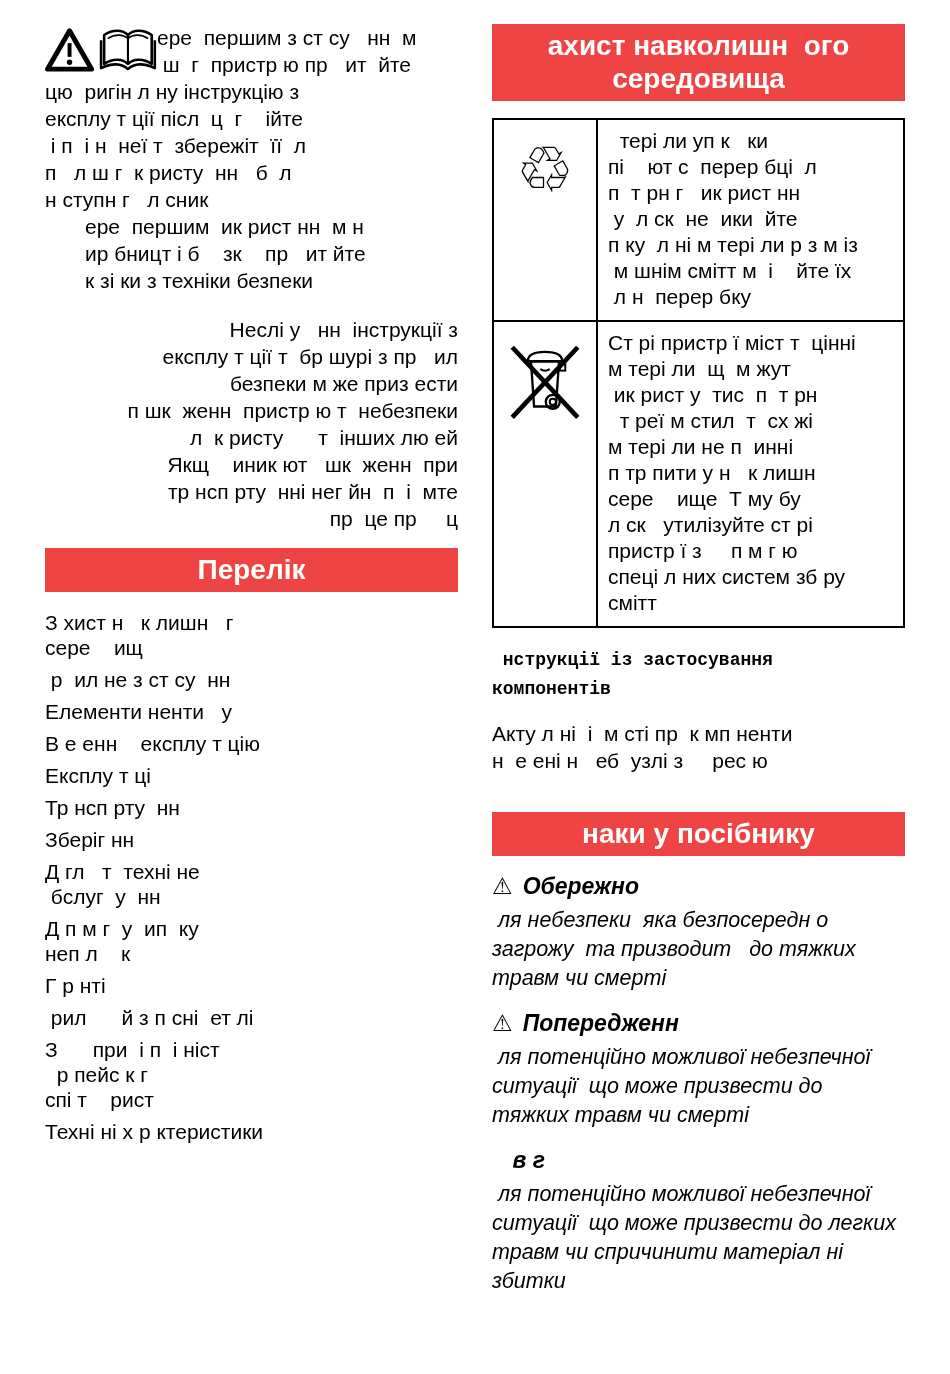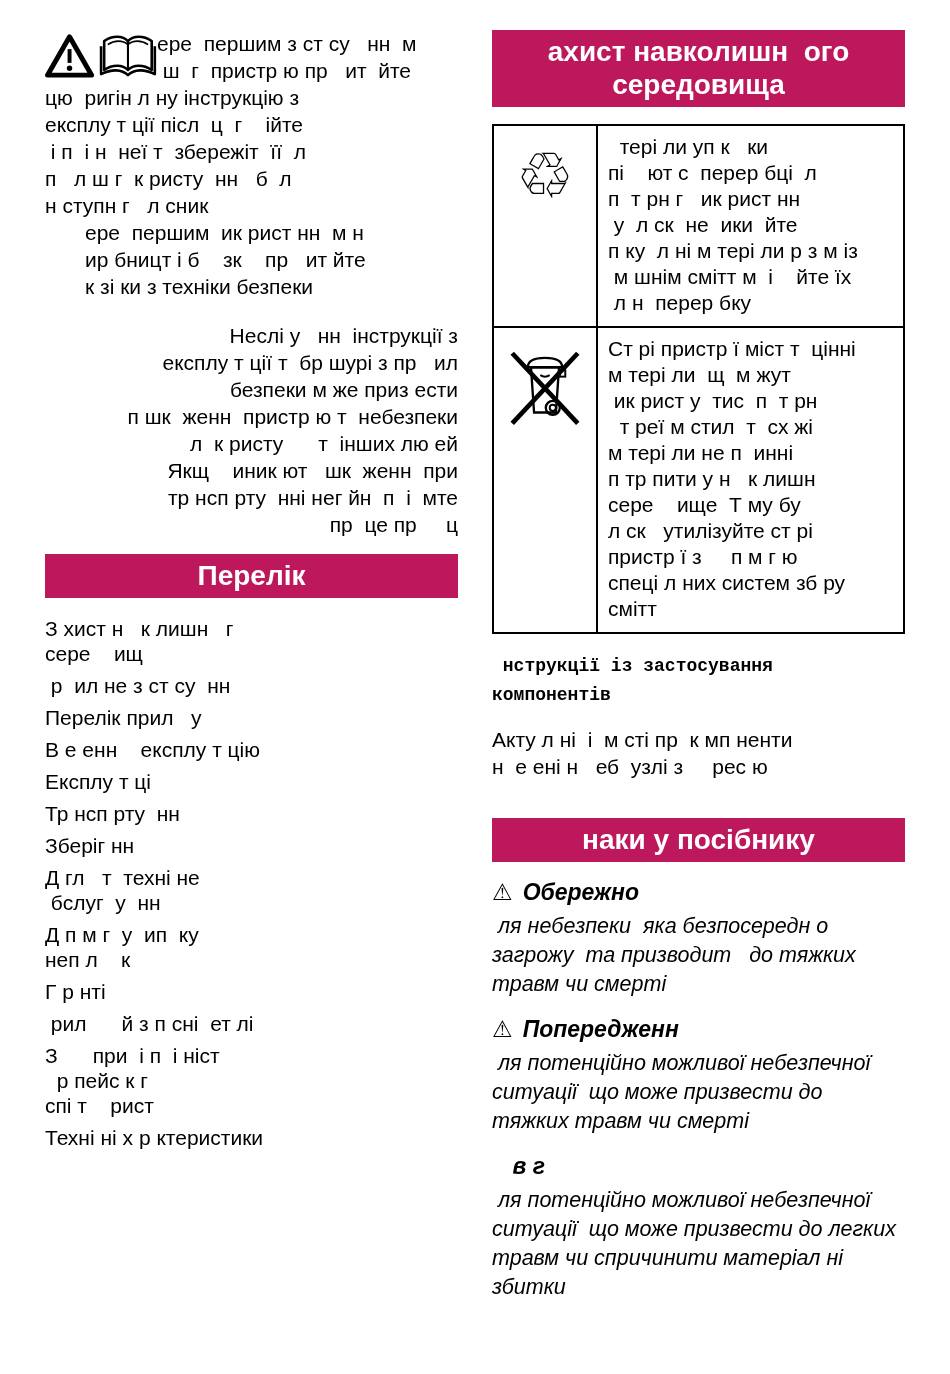--- a/index.html
+++ b/index.html
@@ -1,24 +1,24 @@
 <!DOCTYPE html>
 <html><head>
 <meta charset="utf-8">
 <style>
   html,body{margin:0;padding:0;background:#fff;}
   body{width:950px;height:1374px;font-family:"Liberation Sans",sans-serif;color:#000;}
-  .page{box-sizing:border-box;width:950px;height:1374px;padding:30px 45px 0 45px;display:flex;gap:34px;background:#fff;}
+  .page{box-sizing:border-box;width:950px;height:1374px;padding:24px 45px 0 45px;display:flex;gap:34px;background:#fff;}
   .col{flex:0 0 413px;width:413px;}
   .line{white-space:pre-wrap;font-size:21px;line-height:27px;}
   
   .intro-icons{float:left;width:112px;height:54px;display:flex;gap:5px;align-items:flex-start;}
   .para{margin-top:22px;text-align:right;}
   .indent{padding-left:40px;}
-  .bar{background:#be185d;color:#fff;font-weight:bold;text-align:center;font-size:28px;line-height:33px;padding:5px 0 6px;}
+  .bar{background:#ef4444;color:#fff;font-weight:bold;text-align:center;font-size:28px;line-height:33px;padding:5px 0 6px;}
   .toc-bar{margin-top:16px;}
   .toc{margin-top:18px;}
   .toc-item{margin-bottom:7px;}
   .toc-item .line{line-height:25px;}
   
   .env-bar div{white-space:pre-wrap;}
   .env-table{width:100%;border-collapse:collapse;margin-top:17px;}
   .env-table td{border:2px solid #000;vertical-align:top;}
   .icon-cell{width:98px;text-align:center;padding:12px 2px;}
   .text-cell{padding:8px 4px 10px 10px;}
@@ -86,21 +86,21 @@
 
     <div class="toc">
       <div class="toc-item">
         <div class="line">З хист н   к лишн   г</div>
         <div class="line">сере    ищ</div>
       </div>
       <div class="toc-item">
         <div class="line"> р  ил не з ст су  нн</div>
       </div>
       <div class="toc-item">
-        <div class="line">Перелік прил   у</div>
+        <div class="line">Елементи ненти   у</div>
       </div>
       <div class="toc-item">
         <div class="line">В е енн    експлу т цію</div>
       </div>
       <div class="toc-item">
         <div class="line">Експлу т ці</div>
       </div>
       <div class="toc-item">
         <div class="line">Тр нсп рту  нн</div>
       </div>

